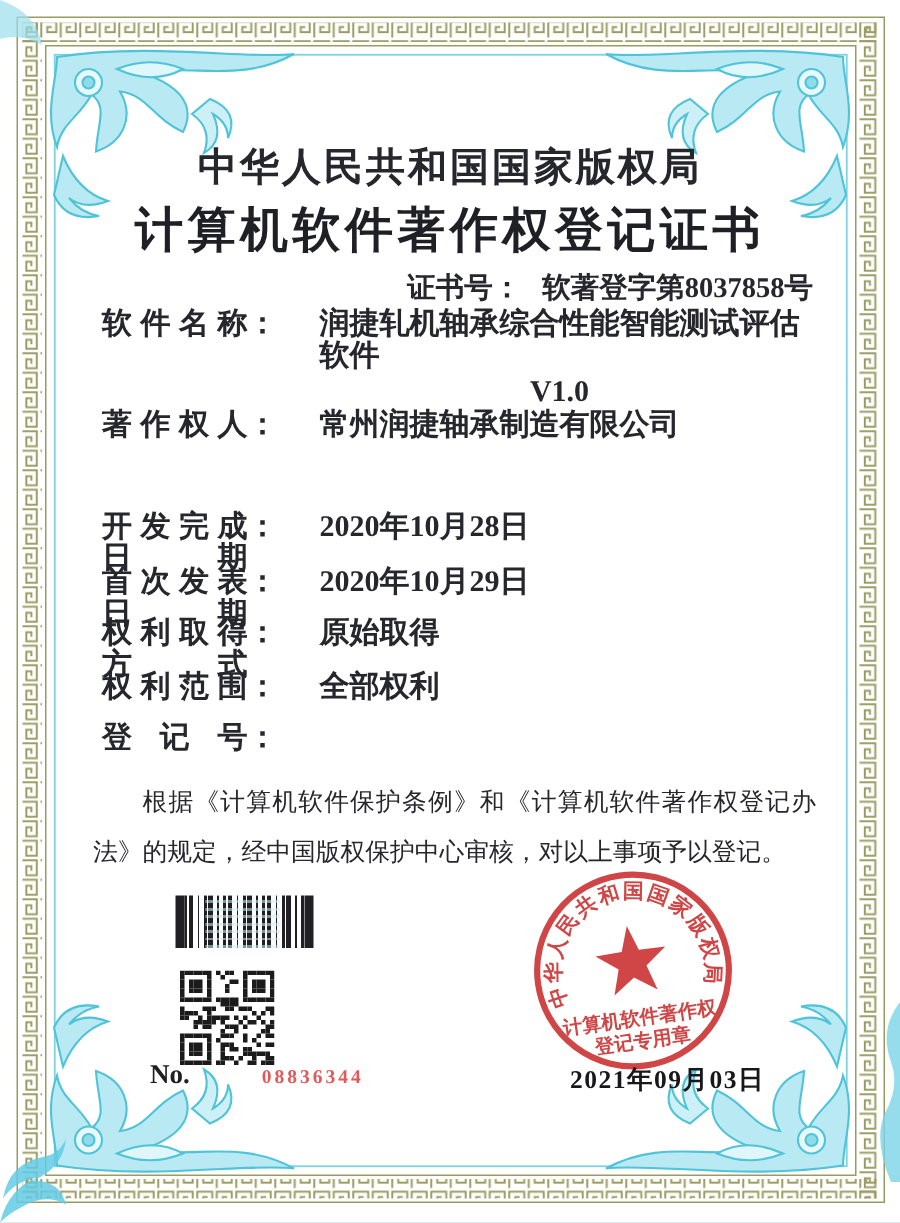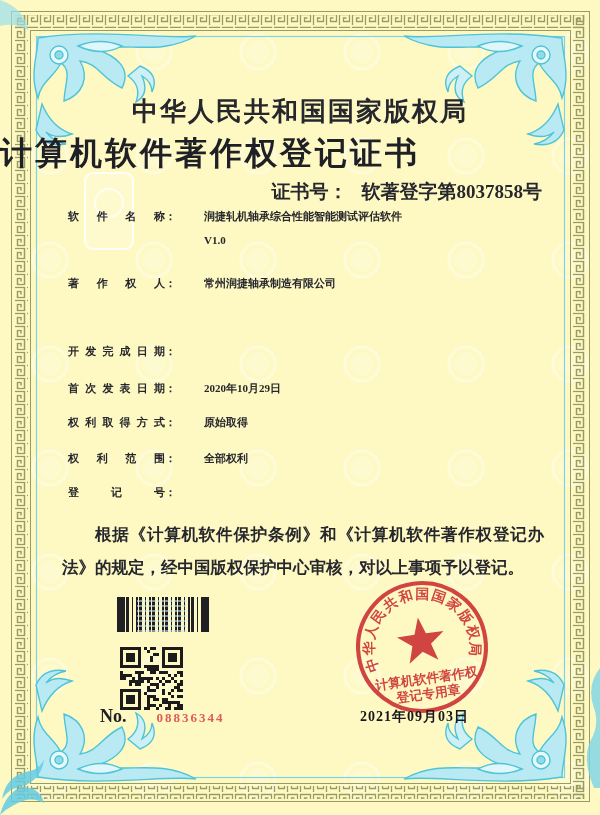--- a/index.html
+++ b/index.html
@@ -1,18 +1,18 @@
 <!DOCTYPE html>
 <html><head>
 <meta charset="utf-8">
 <style>
   html,body{margin:0;padding:0;background:#b8dde4;}
   .page{
     position:relative; width:600px; height:815px; margin:0 auto;
-    background:#fef9c3; overflow:hidden;
+    background:#ffffff; overflow:hidden;
     font-family:"Liberation Serif","DejaVu Serif",serif;
     color:#24242b;
   }
   
   .page::before{
     content:""; position:absolute; inset:0; pointer-events:none;
     background-image:
       radial-gradient(circle 22px at 50px 52px, rgba(255,255,255,0) 15px, rgba(255,255,255,0.40) 16px, rgba(255,255,255,0.40) 18px, rgba(255,255,255,0) 19px),
       radial-gradient(circle 14px at 50px 52px, rgba(255,255,255,0.22) 11px, rgba(255,255,255,0) 12px);
     background-size:104px 104px;
@@ -28,59 +28,59 @@
   .white-emboss::after{
     content:""; position:absolute; left:8px; top:14px; width:26px; height:26px;
     border:2px solid rgba(255,255,255,0.75); border-radius:50%;
   }
 
   .title{
     position:absolute; top:94px; left:0; right:0; text-align:center;
     font-size:26px; font-weight:bold; letter-spacing:2px; color:#26262d;
   }
   .subtitle{
-    position:absolute; top:132px; left:0; right:0; text-align:left;
+    position:absolute; top:132px; left:0; right:0; text-align:center;
     font-size:32px; font-weight:bold; letter-spacing:3px; color:#1f1f26;
   }
   .certline{
     position:absolute; top:179px; right:58px;
     font-size:19px; font-weight:bold; color:#26262d;
   }
   .certline .gap{display:inline-block; width:14px;}
 
   .row{position:absolute; left:68px; right:55px; display:flex; align-items:flex-start;
-       font-size:11px; font-weight:bold; color:#26262d; line-height:21px;}
+       font-size:20px; font-weight:bold; color:#26262d; line-height:21px;}
   .row .lbl{display:inline-block; width:97px; text-align:justify; text-align-last:justify; white-space:normal;}
   .row .colon{display:inline-block;}
   .row .val{margin-left:28px; max-width:320px;}
-  .row .val .ver{margin-top:3px;}
+  .row .val .ver{margin-top:3px;text-align:center;}
 
   .statement{
     position:absolute; top:518px; left:62px; right:56px;
-    font-size:16.5px; font-weight:bold; color:#26262d;
+    font-size:16.5px; font-weight:normal; color:#26262d;
     line-height:33px; text-indent:2em; text-align:justify;
   }
 
   .barcode{
     position:absolute; left:117px; top:597px; width:80px; height:35px;
     border-left:6px solid #202024; border-right:6px solid #202024;
     background:
       repeating-linear-gradient(0deg, rgba(207,238,242,0.55) 0 2px, rgba(207,238,242,0) 2px 5px) 14px 0 / 50px 100% no-repeat,
       repeating-linear-gradient(90deg, #202024 0 2px, rgba(0,0,0,0) 2px 3px, #202024 3px 6px, rgba(0,0,0,0) 6px 9px, #202024 9px 10px, rgba(0,0,0,0) 10px 13px);
   }
   .qr{position:absolute; left:120px; top:647px; width:63px; height:63px;}
 
   .serial{position:absolute; left:100px; top:706px; font-size:18px; font-weight:bold;}
-  .serial .no{color:#202024; margin-right:10px;}
+  .serial .no{color:#202024; margin-right:28px;}
   .serial .num{color:#e05a5a; letter-spacing:2px; font-size:13px;margin-left:20px;}
 
   .seal{position:absolute; left:355px; top:580px; width:134px; height:134px;
         transform:rotate(-8deg); opacity:0.93;}
-  .issue-date{position:absolute; left:360px; top:708px; width:150px; text-align:left;
-        font-size:14px; font-weight:bold; color:#17171c; letter-spacing:1px;}
+  .issue-date{position:absolute; left:360px; top:708px; width:150px; text-align:right;
+        font-size:17px; font-weight:bold; color:#17171c; letter-spacing:1px;}
 </style>
 </head>
 <body>
 
 <div class="page">
 
   <svg class="frame-svg" width="600" height="815">
     <defs>
       <pattern id="gkh" width="13" height="13" patternUnits="userSpaceOnUse">
         <path d="M1.5,12 L1.5,1.5 L11.5,1.5 L11.5,8.5 L5.5,8.5 L5.5,5 L8.5,5" stroke="#9a9b62" fill="none" stroke-width="1.3"></path>
@@ -168,20 +168,21 @@
 
   <div class="row" style="top:273px">
     <span class="lbl">著作权人</span>
       <span class="colon">：</span>
     <div class="val">常州润捷轴承制造有限公司</div>
   </div>
 
   <div class="row" style="top:341px">
     <span class="lbl">开发完成日期</span>
       <span class="colon">：</span>
+    <div class="val">2020年10月28日</div>
   </div>
 
   <div class="row" style="top:378px">
     <span class="lbl">首次发表日期</span>
       <span class="colon">：</span>
     <div class="val">2020年10月29日</div>
   </div>
 
   <div class="row" style="top:412px">
     <span class="lbl">权利取得方式</span>

